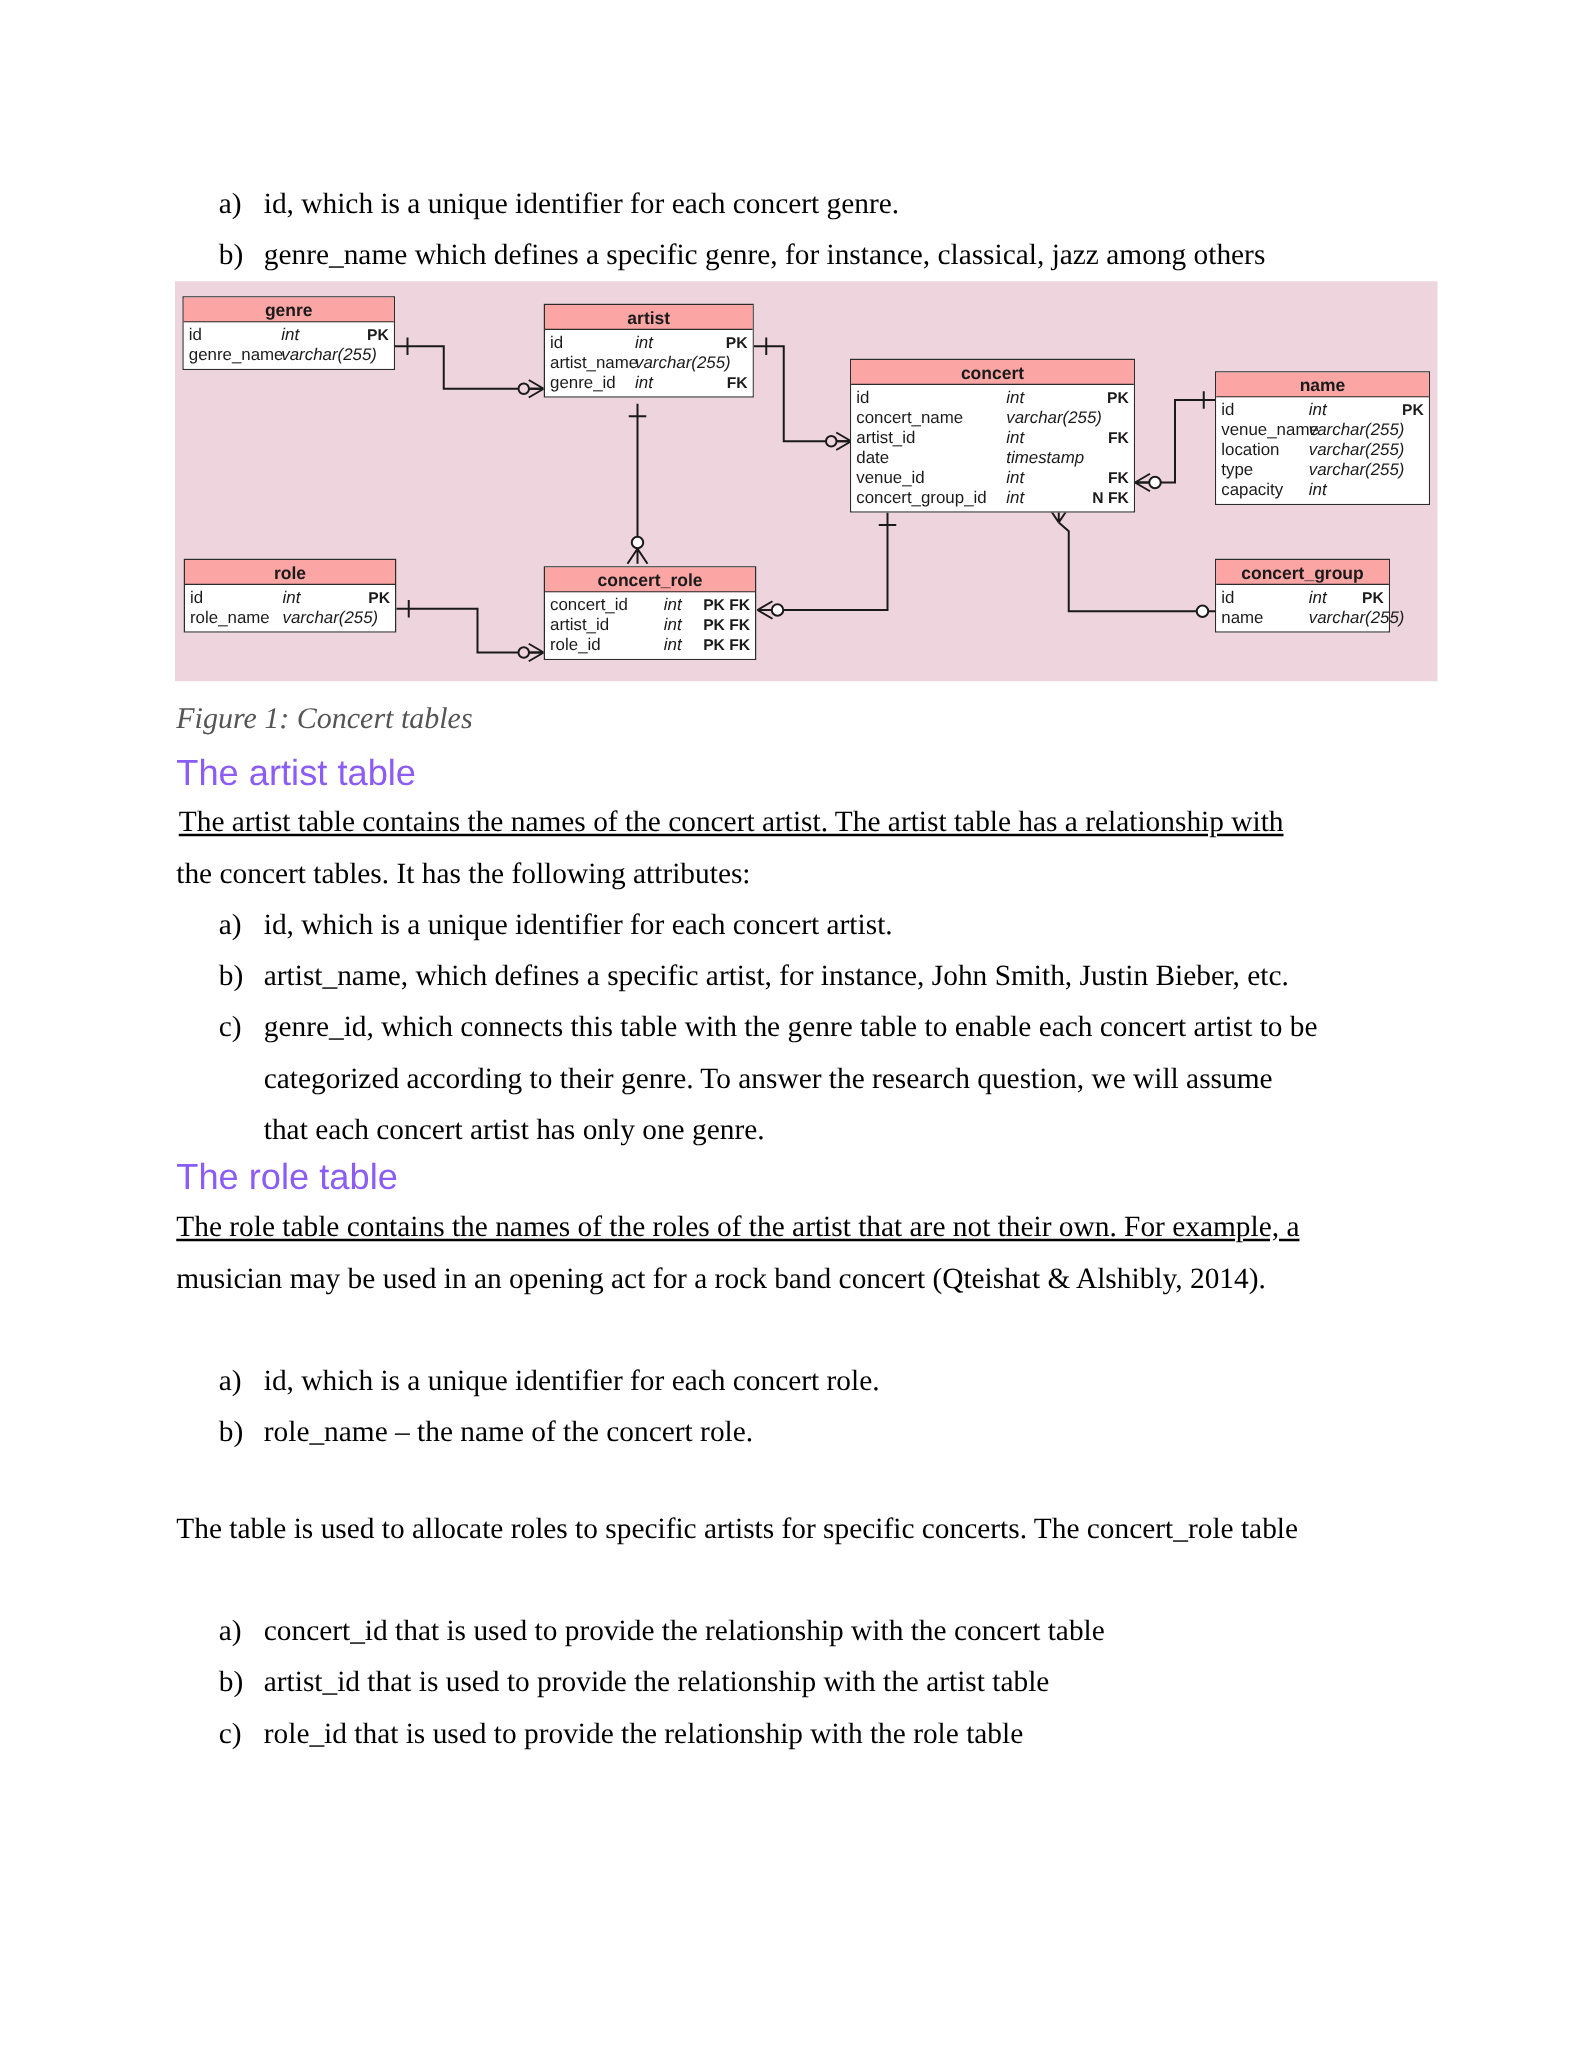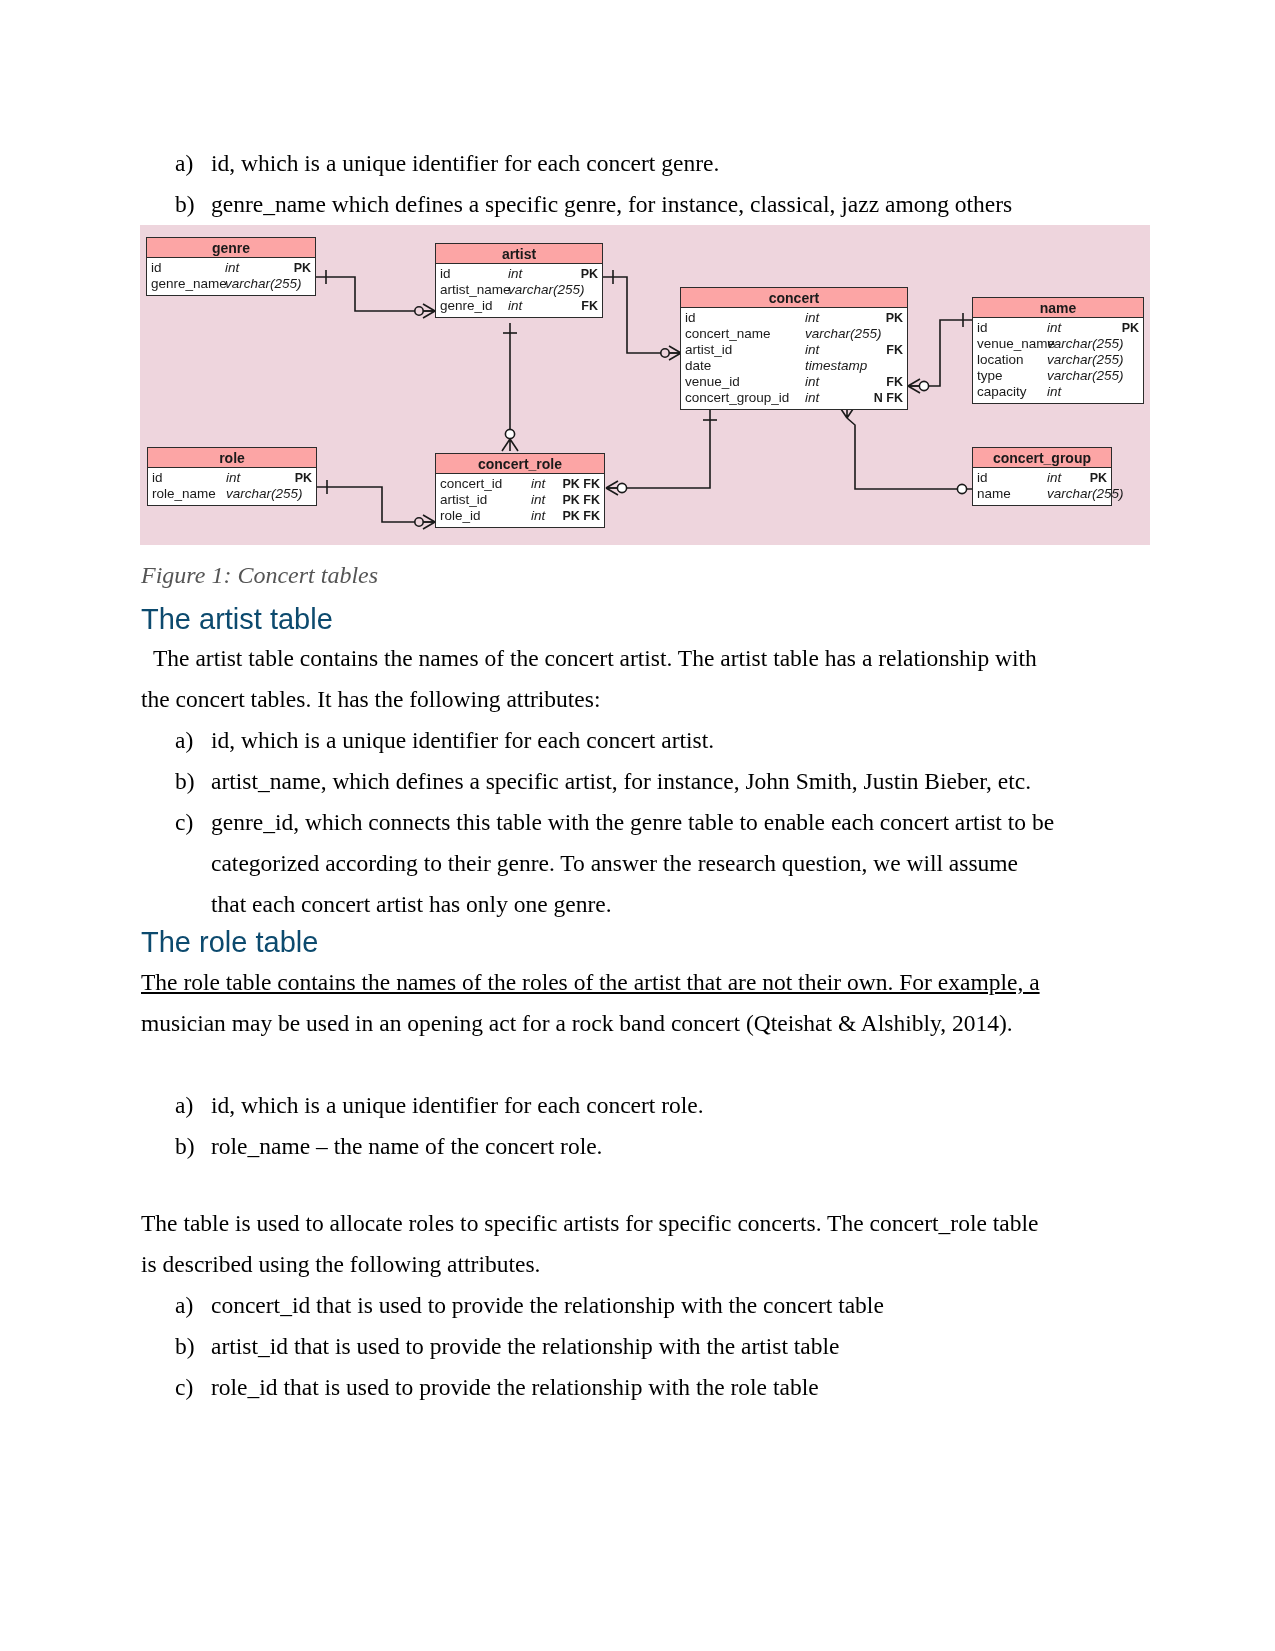--- a/index.html
+++ b/index.html
@@ -68,21 +68,21 @@
   }
 
   h2.heading {
     position: absolute;
     margin: 0;
     padding: 0;
     font-family: "Liberation Sans", sans-serif;
     font-weight: normal;
     font-size: 29px;
     line-height: 34px;
-    color: #0c4a6e;
+    color: #8b5cf6;
     white-space: nowrap;
   }
 
   .caption {
     position: absolute;
     font-family: "Liberation Serif", serif;
     font-style: italic;
     font-size: 24px;
     line-height: 30px;
     color: #555555;
@@ -364,21 +364,21 @@
           <span class="c-key" style="right:4px;"></span>
         </div>
       </div>
     </div>
 
   </div>
 
   <div class="caption" style="left:141px; top:560px;">Figure 1: Concert tables</div>
 
   <h2 class="heading" style="left:141px; top:602px;">The artist table</h2>
-  <div class="para" style="left:153px; top:638px;">The artist table contains the names of the concert artist. The artist table has a relationship with</div>
+  <div class="para" style="left:143px; top:638px;text-decoration:underline;">The artist table contains the names of the concert artist. The artist table has a relationship with</div>
   <div class="para" style="left:141px; top:679px;">the concert tables. It has the following attributes:</div>
 
   <div class="listitem" style="left:175px; top:720px;">
     <span class="marker">a)</span>
     <span class="itext">id, which is a unique identifier for each concert artist.</span>
   </div>
   <div class="listitem" style="left:175px; top:761px;">
     <span class="marker">b)</span>
     <span class="itext">artist_name, which defines a specific artist, for instance, John Smith, Justin Bieber, etc.</span>
   </div>
@@ -396,21 +396,20 @@
   <div class="listitem" style="left:175px; top:1085px;">
     <span class="marker">a)</span>
     <span class="itext">id, which is a unique identifier for each concert role.</span>
   </div>
   <div class="listitem" style="left:175px; top:1126px;">
     <span class="marker">b)</span>
     <span class="itext">role_name – the name of the concert role.</span>
   </div>
 
   <div class="para" style="left:141px; top:1203px;">The table is used to allocate roles to specific artists for specific concerts. The concert_role table</div>
-  <div class="para" style="left:141px; top:1244px;">is described using the following attributes.</div>
 
   <div class="listitem" style="left:175px; top:1285px;">
     <span class="marker">a)</span>
     <span class="itext">concert_id that is used to provide the relationship with the concert table</span>
   </div>
   <div class="listitem" style="left:175px; top:1326px;">
     <span class="marker">b)</span>
     <span class="itext">artist_id that is used to provide the relationship with the artist table</span>
   </div>
   <div class="listitem" style="left:175px; top:1367px;">

